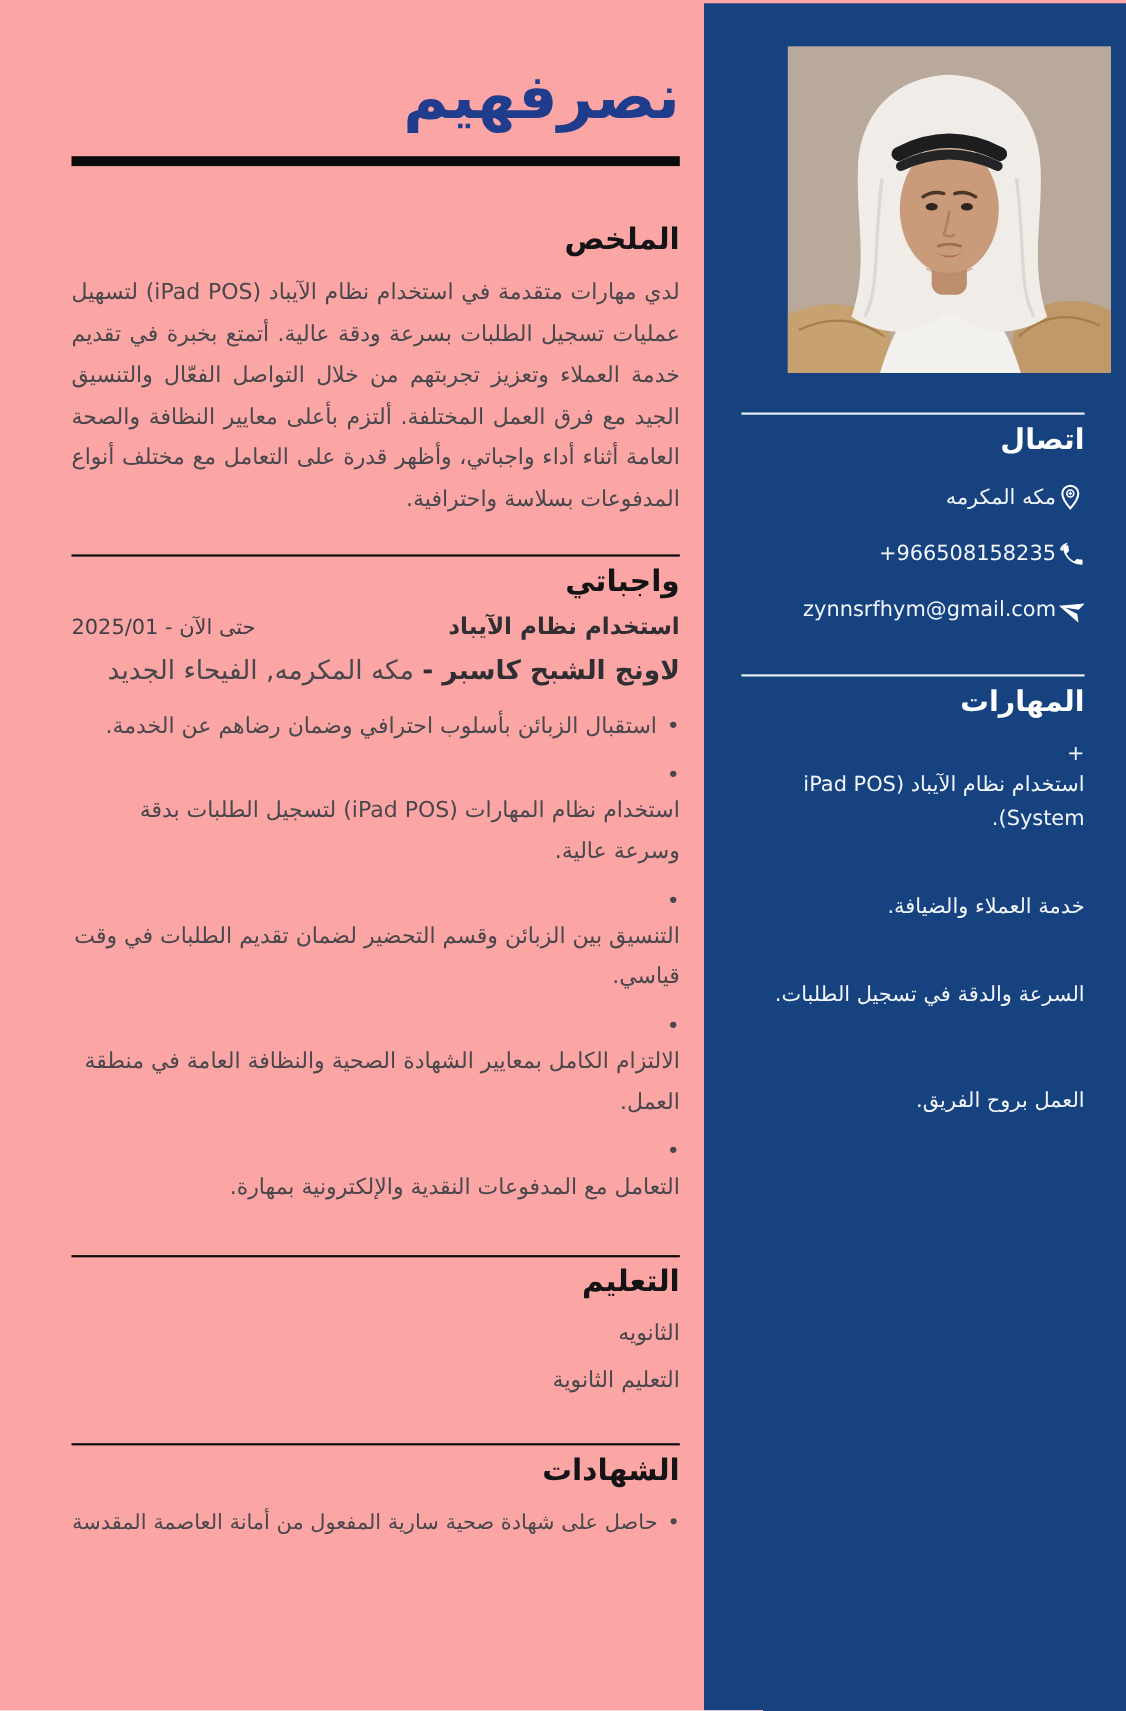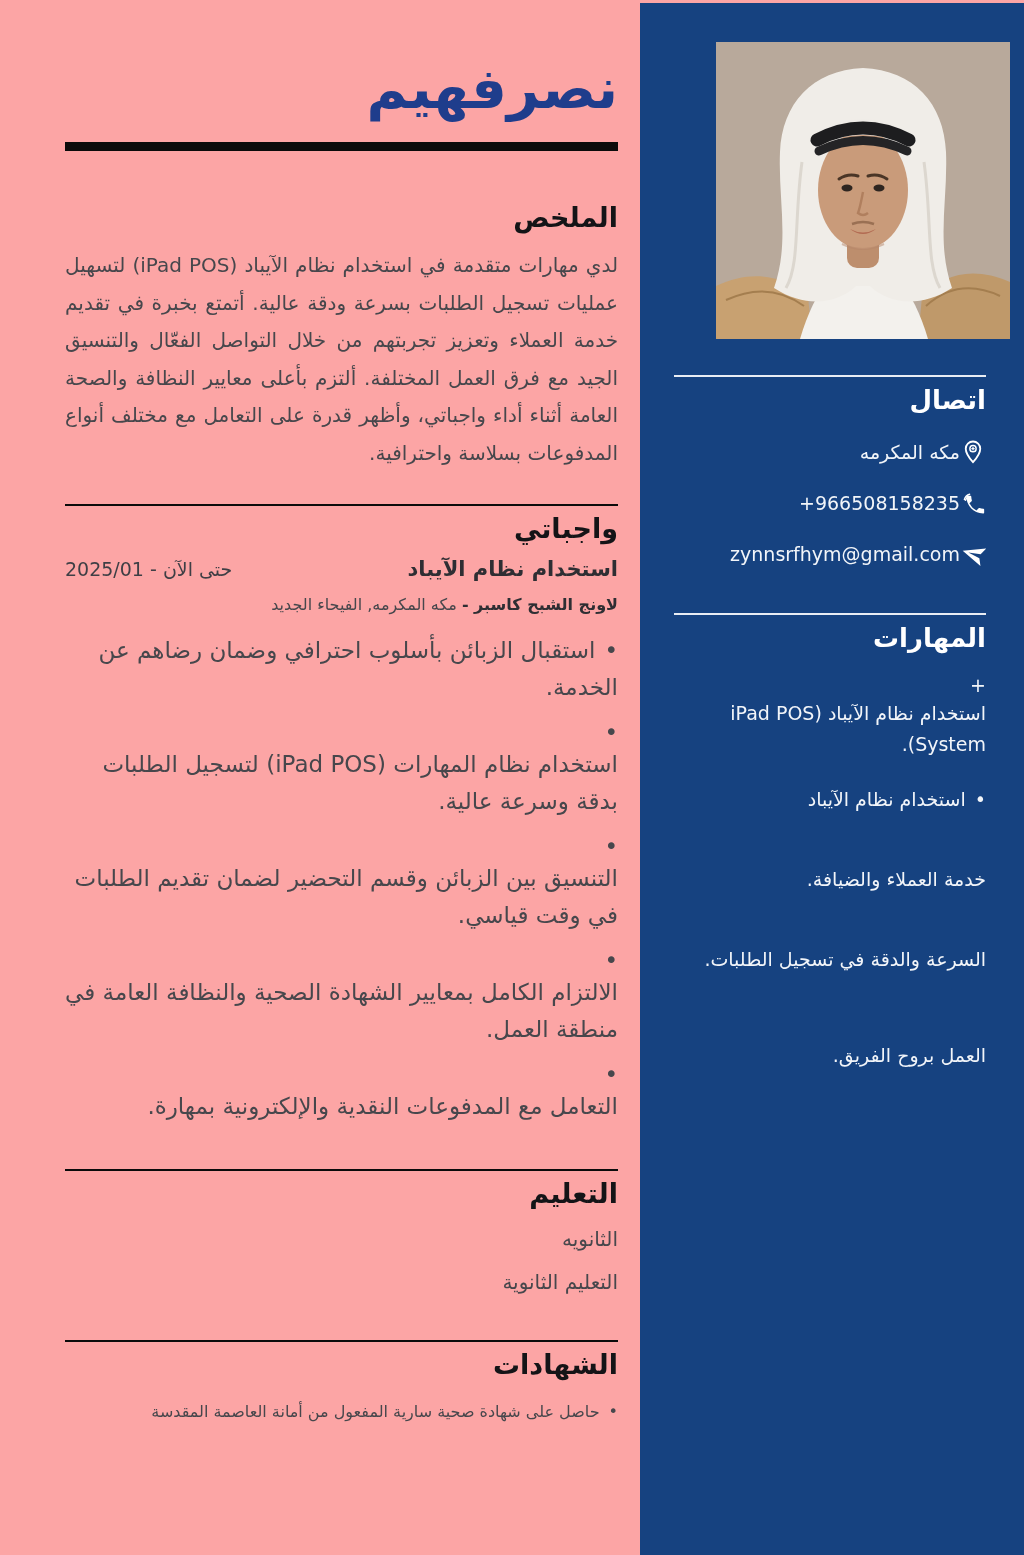--- a/index.html
+++ b/index.html
@@ -18,32 +18,32 @@
   .sec-rule{height:2px;background:#0b0b0b;}
   h2.sec{margin:6px 0 0 0;font-size:27px;line-height:33px;font-weight:bold;color:#141417;}
   .summary h2.sec{margin-top:50px;}
   .summary p{
     margin:13px 0 0 0;font-size:20px;line-height:37.5px;color:#47474c;text-align:justify;
   }
   .experience .sec-rule{margin-top:32px;}
   .job-row{display:flex;justify-content:space-between;align-items:baseline;margin-top:12px;}
   .job-title{font-size:21px;font-weight:bold;color:#2e2e33;}
   .job-dates{font-size:19px;color:#3f3f45;direction:ltr;}
-  .company-line{margin-top:14px;font-size:16px;color:#47474c;}
+  .company-line{margin-top:14px;font-size:24px;color:#47474c;}
   .company-line .co{font-weight:bold;color:#2e2e33;}
   .bullets{margin-top:18px;}
-  .bullet{font-size:23px;line-height:37px;color:#47474c;}
+  .bullet{font-size:20px;line-height:37px;color:#47474c;}
   .bullet + .bullet{margin-top:13px;}
   .bullet .dot{color:#47474c;}
   .bullet.inline .dot{display:inline;margin-left:9px;}
   .bullet.block .dot{display:block;line-height:27px;padding-left:2px;}
   .education .sec-rule{margin-top:44px;}
   .edu-line{margin-top:16px;font-size:20px;line-height:27px;color:#47474c;}
   .certificates .sec-rule{margin-top:44px;}
-  .cert-line{margin-top:16px;font-size:16px;line-height:30px;color:#47474c;}
+  .cert-line{margin-top:16px;font-size:19px;line-height:30px;color:#47474c;}
   .cert-line .dot{margin-left:9px;}
   
   .sidebar{
     position:absolute;left:640px;top:3px;width:404px;height:1552px;background:#164280;
     direction:rtl;color:#f2f5f9;box-sizing:border-box;padding:0 58px 0 34px;
   }
   .photo-wrap{margin:39px -24px 0 0;width:294px;height:297px;}
   .photo-wrap svg{display:block;width:294px;height:297px;}
   .side-rule{height:2px;background:#e8edf4;}
   .contact .side-rule{margin-top:36px;}
@@ -201,23 +201,20 @@
       </div>
     </div>
 
     <div class="skills">
       <div class="side-rule"></div>
       <h2 class="side-sec">المهارات</h2>
 
       <div class="skill s0">
         <span class="marker">+</span><span>استخدام نظام الآيباد (iPad POS System).</span>
       </div>
-      <div class="skill s1">
-        <span class="inmark">•</span><span>استخدام نظام الآيباد</span>
-      </div>
       <div class="skill s2">
         <span>خدمة العملاء والضيافة.</span>
       </div>
       <div class="skill s3">
         <span>السرعة والدقة في تسجيل الطلبات.</span>
       </div>
       <div class="skill s4">
         <span>العمل بروح الفريق.</span>
       </div>
     </div>

